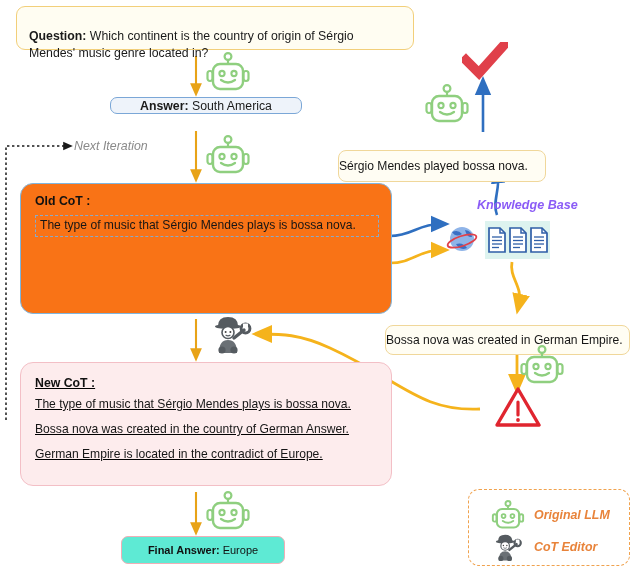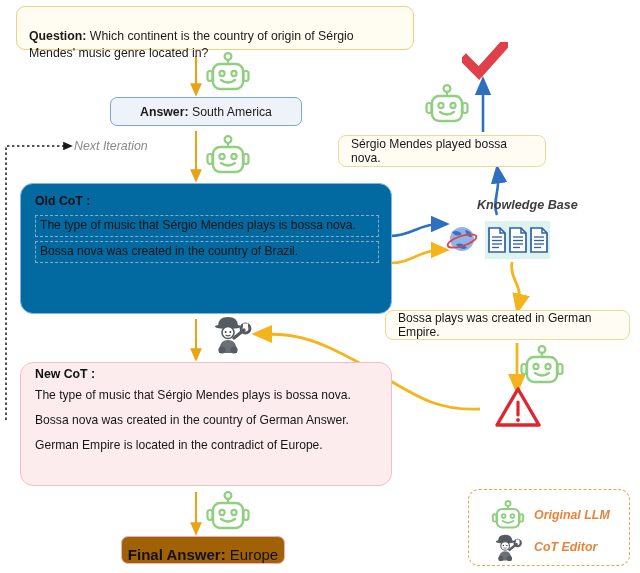--- a/index.html
+++ b/index.html
@@ -25,90 +25,91 @@
     border-radius: 9px;
     padding: 21px 10px 5px 12px;
     font-size: 12.3px;
     color: #1a1a1a;
     line-height: 16.5px;
   }
   #question-box b { font-weight: bold; }
 
   
   #answer-box {
-    left: 110px; top: 97px; width: 192px; height: 29px;
+    left: 110px; top: 97px; width: 192px; height: 17px;
     border: 1.3px solid #7ba7d7;
     background: #eef3fa;
     border-radius: 7px;
     display: flex; align-items: center; justify-content: center;
     font-size: 12.3px; color: #1a1a1a;
   }
 
   
   #old-cot-box {
     left: 20px; top: 183px; width: 372px; height: 131px;
     border: 1.4px solid #7eb6e0;
-    background: #0369a1;
+    background: #f97316;
     border-radius: 13px;
     padding: 10px 12px 8px 14px;
   }
   .cot-title { font-size: 12.3px; font-weight: bold; color: #111; margin-bottom: 7px; }
   .cot-line-dashed {
     border: 1.2px dashed #8aa9c9;
     font-size: 12.1px;
     color: #161616;
     padding: 2px 4px 3px 4px;
     margin-bottom: 4px;
     background: transparent;
     line-height: 15px;
   }
 
   
   #new-cot-box {
     left: 20px; top: 362px; width: 372px; height: 124px;
     border: 1.4px solid #f3bfc6;
     background: #fdeced;
     border-radius: 13px;
-    padding: 4px 12px 8px 14px;
+    padding: 13px 12px 8px 14px;
+    text-decoration: underline;
   }
   .cot-line-plain { font-size: 12.1px; color: #161616; margin-bottom: 11px; line-height: 14px; }
 
   
   #final-answer-box {
     left: 121px; top: 536px; width: 164px; height: 28px;
     border: 1.4px solid #f0aeb6;
-    background: #a16207;
+    background: #5eead4;
     border-radius: 7px;
-    display: flex; align-items: flex-end; justify-content: center;
-    font-size: 15px; color: #111;
+    display: flex; align-items: center; justify-content: center;
+    font-size: 11px; color: #111;
   }
 
   
   .evidence-box {
     position: absolute;
     border: 1.3px solid #f0d79a;
     background: #fffdf3;
     border-radius: 8px;
     display: flex; align-items: center;
-    padding: 0 12px;
-    font-size: 12.1px; color: #161616;
+    padding: 0 0;
+    font-size: 12.1px; color: #161616; margin-top: 15px;
   }
   #evidence-true-box { left: 338px; top: 135px; width: 208px; height: 32px; }
   #evidence-kb-box { left: 385px; top: 310px; width: 245px; height: 30px; }
 
   
   #next-iteration-label {
     position: absolute; left: 74px; top: 139px;
     font-size: 12.4px; font-style: italic; font-weight: normal;
     color: #8a8a8a;
   }
   #knowledge-base-label {
     position: absolute; left: 477px; top: 198px;
     font-size: 12.6px; font-style: italic; font-weight: bold;
-    color: #404040;
+    color: #8b5cf6;
   }
   #loop-note {
     position: absolute; left: 266px; top: 491px;
     font-size: 11.2px; font-style: italic; color: #888; line-height: 14px;
   }
 
   
   #kb-docs {
     position: absolute; left: 485px; top: 221px; width: 65px; height: 38px;
     background: #ddf3ef;
@@ -207,21 +208,20 @@
       <circle cx="29" cy="21.5" r="2.6" fill="none" stroke="#8fcf7f" stroke-width="2.1"></circle>
       <path d="M16,28 Q23,33 30,28" fill="none" stroke="#8fcf7f" stroke-width="2.3" stroke-linecap="round"></path>
     </svg>
   </div>
 
   <div id="next-iteration-label">Next Iteration</div>
 
   <div class="box" id="old-cot-box">
     <div class="cot-title">Old CoT :</div>
     <div class="cot-line-dashed">The type of music that Sérgio Mendes plays is bossa nova.</div>
-    <div class="cot-line-dashed">Bossa nova was created in the country of Brazil.</div>
   </div>
 
   <div class="icon-abs" style="left:210px; top:313px;">
     <svg width="44" height="42" viewBox="0 0 44 42">
 
       <path d="M8,13 Q8,4 18,4 Q28,4 28,13 z" fill="#555b60"></path>
       <ellipse cx="18" cy="13.5" rx="13" ry="2.6" fill="#555b60"></ellipse>
 
       <circle cx="18" cy="19.5" r="6" fill="#ffffff" stroke="#555b60" stroke-width="1.6"></circle>
       <circle cx="15.6" cy="19" r="1" fill="#444"></circle>
@@ -320,21 +320,21 @@
       <path d="M2,1 L13,1 L18,6 L18,25 L2,25 z" fill="#ffffff" stroke="#2f5fa8" stroke-width="1.7"></path>
       <path d="M13,1 L13,6 L18,6" fill="none" stroke="#2f5fa8" stroke-width="1.5"></path>
       <line x1="5" y1="10" x2="15" y2="10" stroke="#2f5fa8" stroke-width="1.3"></line>
       <line x1="5" y1="13.5" x2="15" y2="13.5" stroke="#2f5fa8" stroke-width="1.3"></line>
       <line x1="5" y1="17" x2="15" y2="17" stroke="#2f5fa8" stroke-width="1.3"></line>
       <line x1="5" y1="20.5" x2="12" y2="20.5" stroke="#2f5fa8" stroke-width="1.3"></line>
     </svg>
   </div>
 
   <div class="evidence-box" id="evidence-kb-box">
-    <span>Bossa plays was created in German Empire.</span>
+    <span>Bossa nova was created in German Empire.</span>
   </div>
 
   <div class="icon-abs" style="left:519px; top:345px;">
     <svg width="46" height="40" viewBox="0 0 46 40">
       <circle cx="23" cy="4.5" r="3.4" fill="none" stroke="#8fcf7f" stroke-width="2.2"></circle>
       <line x1="23" y1="8" x2="23" y2="12" stroke="#8fcf7f" stroke-width="2.2"></line>
       <rect x="8" y="12" width="30" height="25" rx="7" fill="none" stroke="#8fcf7f" stroke-width="2.4"></rect>
       <rect x="2.5" y="19" width="5" height="10" rx="2.4" fill="none" stroke="#8fcf7f" stroke-width="2.2"></rect>
       <rect x="38.5" y="19" width="5" height="10" rx="2.4" fill="none" stroke="#8fcf7f" stroke-width="2.2"></rect>
       <circle cx="17" cy="21.5" r="2.6" fill="none" stroke="#8fcf7f" stroke-width="2.1"></circle>

